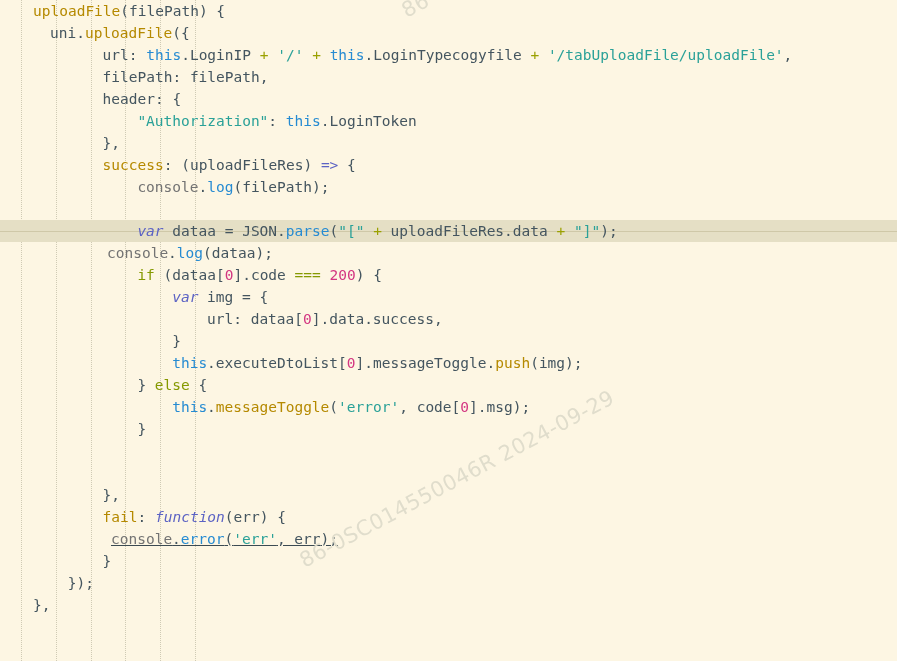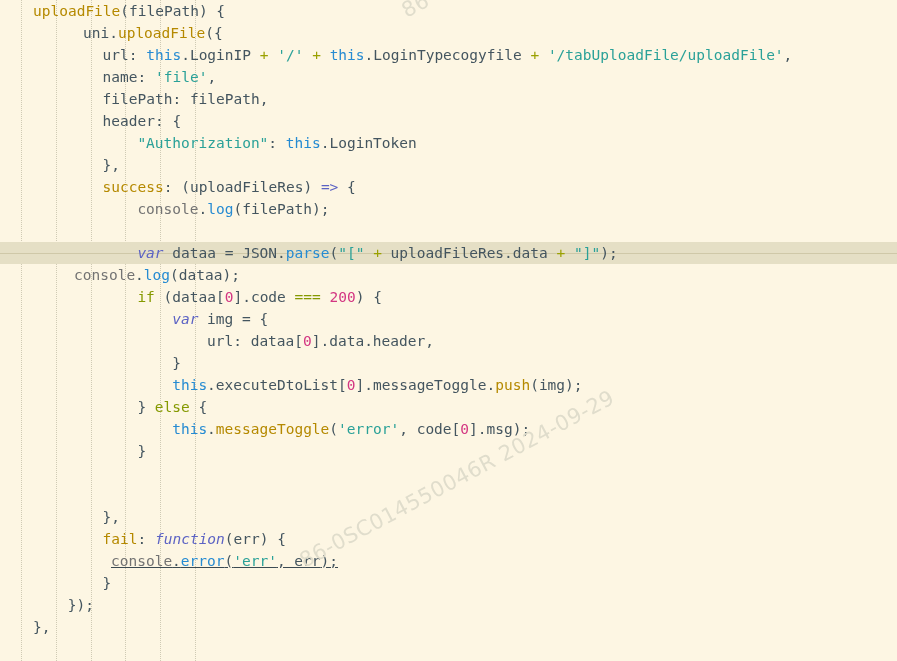--- a/index.html
+++ b/index.html
@@ -110,35 +110,34 @@
       <div class="guide" style="left: 21px;"></div>
       <div class="guide" style="left: 55.8px;"></div>
       <div class="guide" style="left: 90.6px;"></div>
       <div class="guide" style="left: 125.4px;"></div>
       <div class="guide" style="left: 160.2px;"></div>
       <div class="guide" style="left: 195px;"></div>
     </div>
 
   <div class="code">
       <div class="line"><span class="line-text" style="margin-left: 21px;"><span class="t-fn">uploadFile</span><span class="t-punc">(</span><span class="t-plain">filePath</span><span class="t-punc">) {</span></span></div>
-      <div class="line"><span class="line-text" style="margin-left: 71px;"><span class="t-plain">uni.</span><span class="t-fn">uploadFile</span><span class="t-punc">({</span></span></div>
+      <div class="line"><span class="line-text" style="margin-left: 38px;"><span class="t-plain">uni.</span><span class="t-fn">uploadFile</span><span class="t-punc">({</span></span></div>
       <div class="line"><span class="line-text" style="margin-left: 90.6px;"><span class="t-plain">url: </span><span class="t-this">this</span><span class="t-plain">.LoginIP </span><span class="t-op">+</span><span class="t-plain"> </span><span class="t-str">'/'</span><span class="t-plain"> </span><span class="t-op">+</span><span class="t-plain"> </span><span class="t-this">this</span><span class="t-plain">.LoginTypecogyfile </span><span class="t-op">+</span><span class="t-plain"> </span><span class="t-str">'/tabUploadFile/uploadFile'</span><span class="t-punc">,</span></span></div>
-      <div class="line"><span class="line-text" style="margin-left: 90.6px;"><span class="t-plain">name: </span><span class="t-str">'file'</span><span class="t-punc">,</span></span></div>
       <div class="line"><span class="line-text" style="margin-left: 90.6px;"><span class="t-plain">filePath: filePath,</span></span></div>
       <div class="line"><span class="line-text" style="margin-left: 90.6px;"><span class="t-plain">header: {</span></span></div>
       <div class="line"><span class="line-text" style="margin-left: 125.4px;"><span class="t-str">"Authorization"</span><span class="t-plain">: </span><span class="t-this">this</span><span class="t-plain">.LoginToken</span></span></div>
       <div class="line"><span class="line-text" style="margin-left: 90.6px;"><span class="t-punc">},</span></span></div>
       <div class="line"><span class="line-text" style="margin-left: 90.6px;"><span class="t-prop">success</span><span class="t-plain">: </span><span class="t-punc">(</span><span class="t-plain">uploadFileRes</span><span class="t-punc">) </span><span class="t-arrow">=&gt;</span><span class="t-punc"> {</span></span></div>
       <div class="line"><span class="line-text" style="margin-left: 125.4px;"><span class="t-obj">console</span><span class="t-plain">.</span><span class="t-method">log</span><span class="t-punc">(</span><span class="t-plain">filePath</span><span class="t-punc">);</span></span></div>
       <div class="line"><span class="line-text" style="margin-left: 21px;"></span></div>
       <div class="line current"><span class="line-text" style="margin-left: 125.4px;"><span class="t-kw2">var</span><span class="t-plain"> dataa = JSON.</span><span class="t-method">parse</span><span class="t-punc">(</span><span class="t-str">"["</span><span class="t-plain"> </span><span class="t-op">+</span><span class="t-plain"> uploadFileRes.data </span><span class="t-op">+</span><span class="t-plain"> </span><span class="t-str">"]"</span><span class="t-punc">);</span></span></div>
-      <div class="line"><span class="line-text" style="margin-left: 62px; text-align: center;"><span class="t-obj">console</span><span class="t-plain">.</span><span class="t-method">log</span><span class="t-punc">(</span><span class="t-plain">dataa</span><span class="t-punc">);</span></span></div>
+      <div class="line"><span class="line-text" style="margin-left: 95px; text-align: center;"><span class="t-obj">console</span><span class="t-plain">.</span><span class="t-method">log</span><span class="t-punc">(</span><span class="t-plain">dataa</span><span class="t-punc">);</span></span></div>
       <div class="line"><span class="line-text" style="margin-left: 125.4px;"><span class="t-kw">if</span><span class="t-plain"> </span><span class="t-punc">(</span><span class="t-plain">dataa[</span><span class="t-num">0</span><span class="t-plain">].code </span><span class="t-kw">===</span><span class="t-plain"> </span><span class="t-num">200</span><span class="t-punc">) {</span></span></div>
       <div class="line"><span class="line-text" style="margin-left: 160.2px;"><span class="t-kw2">var</span><span class="t-plain"> img = {</span></span></div>
-      <div class="line"><span class="line-text" style="margin-left: 195px;"><span class="t-plain">url: dataa[</span><span class="t-num">0</span><span class="t-plain">].data.header,</span></span></div>
+      <div class="line"><span class="line-text" style="margin-left: 195px;"><span class="t-plain">url: dataa[</span><span class="t-num">0</span><span class="t-plain">].data.success,</span></span></div>
       <div class="line"><span class="line-text" style="margin-left: 160.2px;"><span class="t-punc">}</span></span></div>
       <div class="line"><span class="line-text" style="margin-left: 160.2px;"><span class="t-this">this</span><span class="t-plain">.executeDtoList[</span><span class="t-num">0</span><span class="t-plain">].messageToggle.</span><span class="t-fn">push</span><span class="t-punc">(</span><span class="t-plain">img</span><span class="t-punc">);</span></span></div>
       <div class="line"><span class="line-text" style="margin-left: 125.4px;"><span class="t-punc">} </span><span class="t-kw">else</span><span class="t-punc"> {</span></span></div>
       <div class="line"><span class="line-text" style="margin-left: 160.2px;"><span class="t-this">this</span><span class="t-plain">.</span><span class="t-fn">messageToggle</span><span class="t-punc">(</span><span class="t-str">'error'</span><span class="t-plain">, code[</span><span class="t-num">0</span><span class="t-plain">].msg</span><span class="t-punc">);</span></span></div>
       <div class="line"><span class="line-text" style="margin-left: 125.4px;"><span class="t-punc">}</span></span></div>
       <div class="line"><span class="line-text" style="margin-left: 21px;"></span></div>
       <div class="line"><span class="line-text" style="margin-left: 21px;"></span></div>
       <div class="line"><span class="line-text" style="margin-left: 90.6px;"><span class="t-punc">},</span></span></div>
       <div class="line"><span class="line-text" style="margin-left: 90.6px;"><span class="t-prop">fail</span><span class="t-plain">: </span><span class="t-kw2">function</span><span class="t-punc">(</span><span class="t-plain">err</span><span class="t-punc">) {</span></span></div>
       <div class="line"><span class="line-text" style="margin-left: 99px; text-decoration: underline;"><span class="t-obj">console</span><span class="t-plain">.</span><span class="t-method">error</span><span class="t-punc">(</span><span class="t-str">'err'</span><span class="t-plain">, err</span><span class="t-punc">);</span></span></div>

